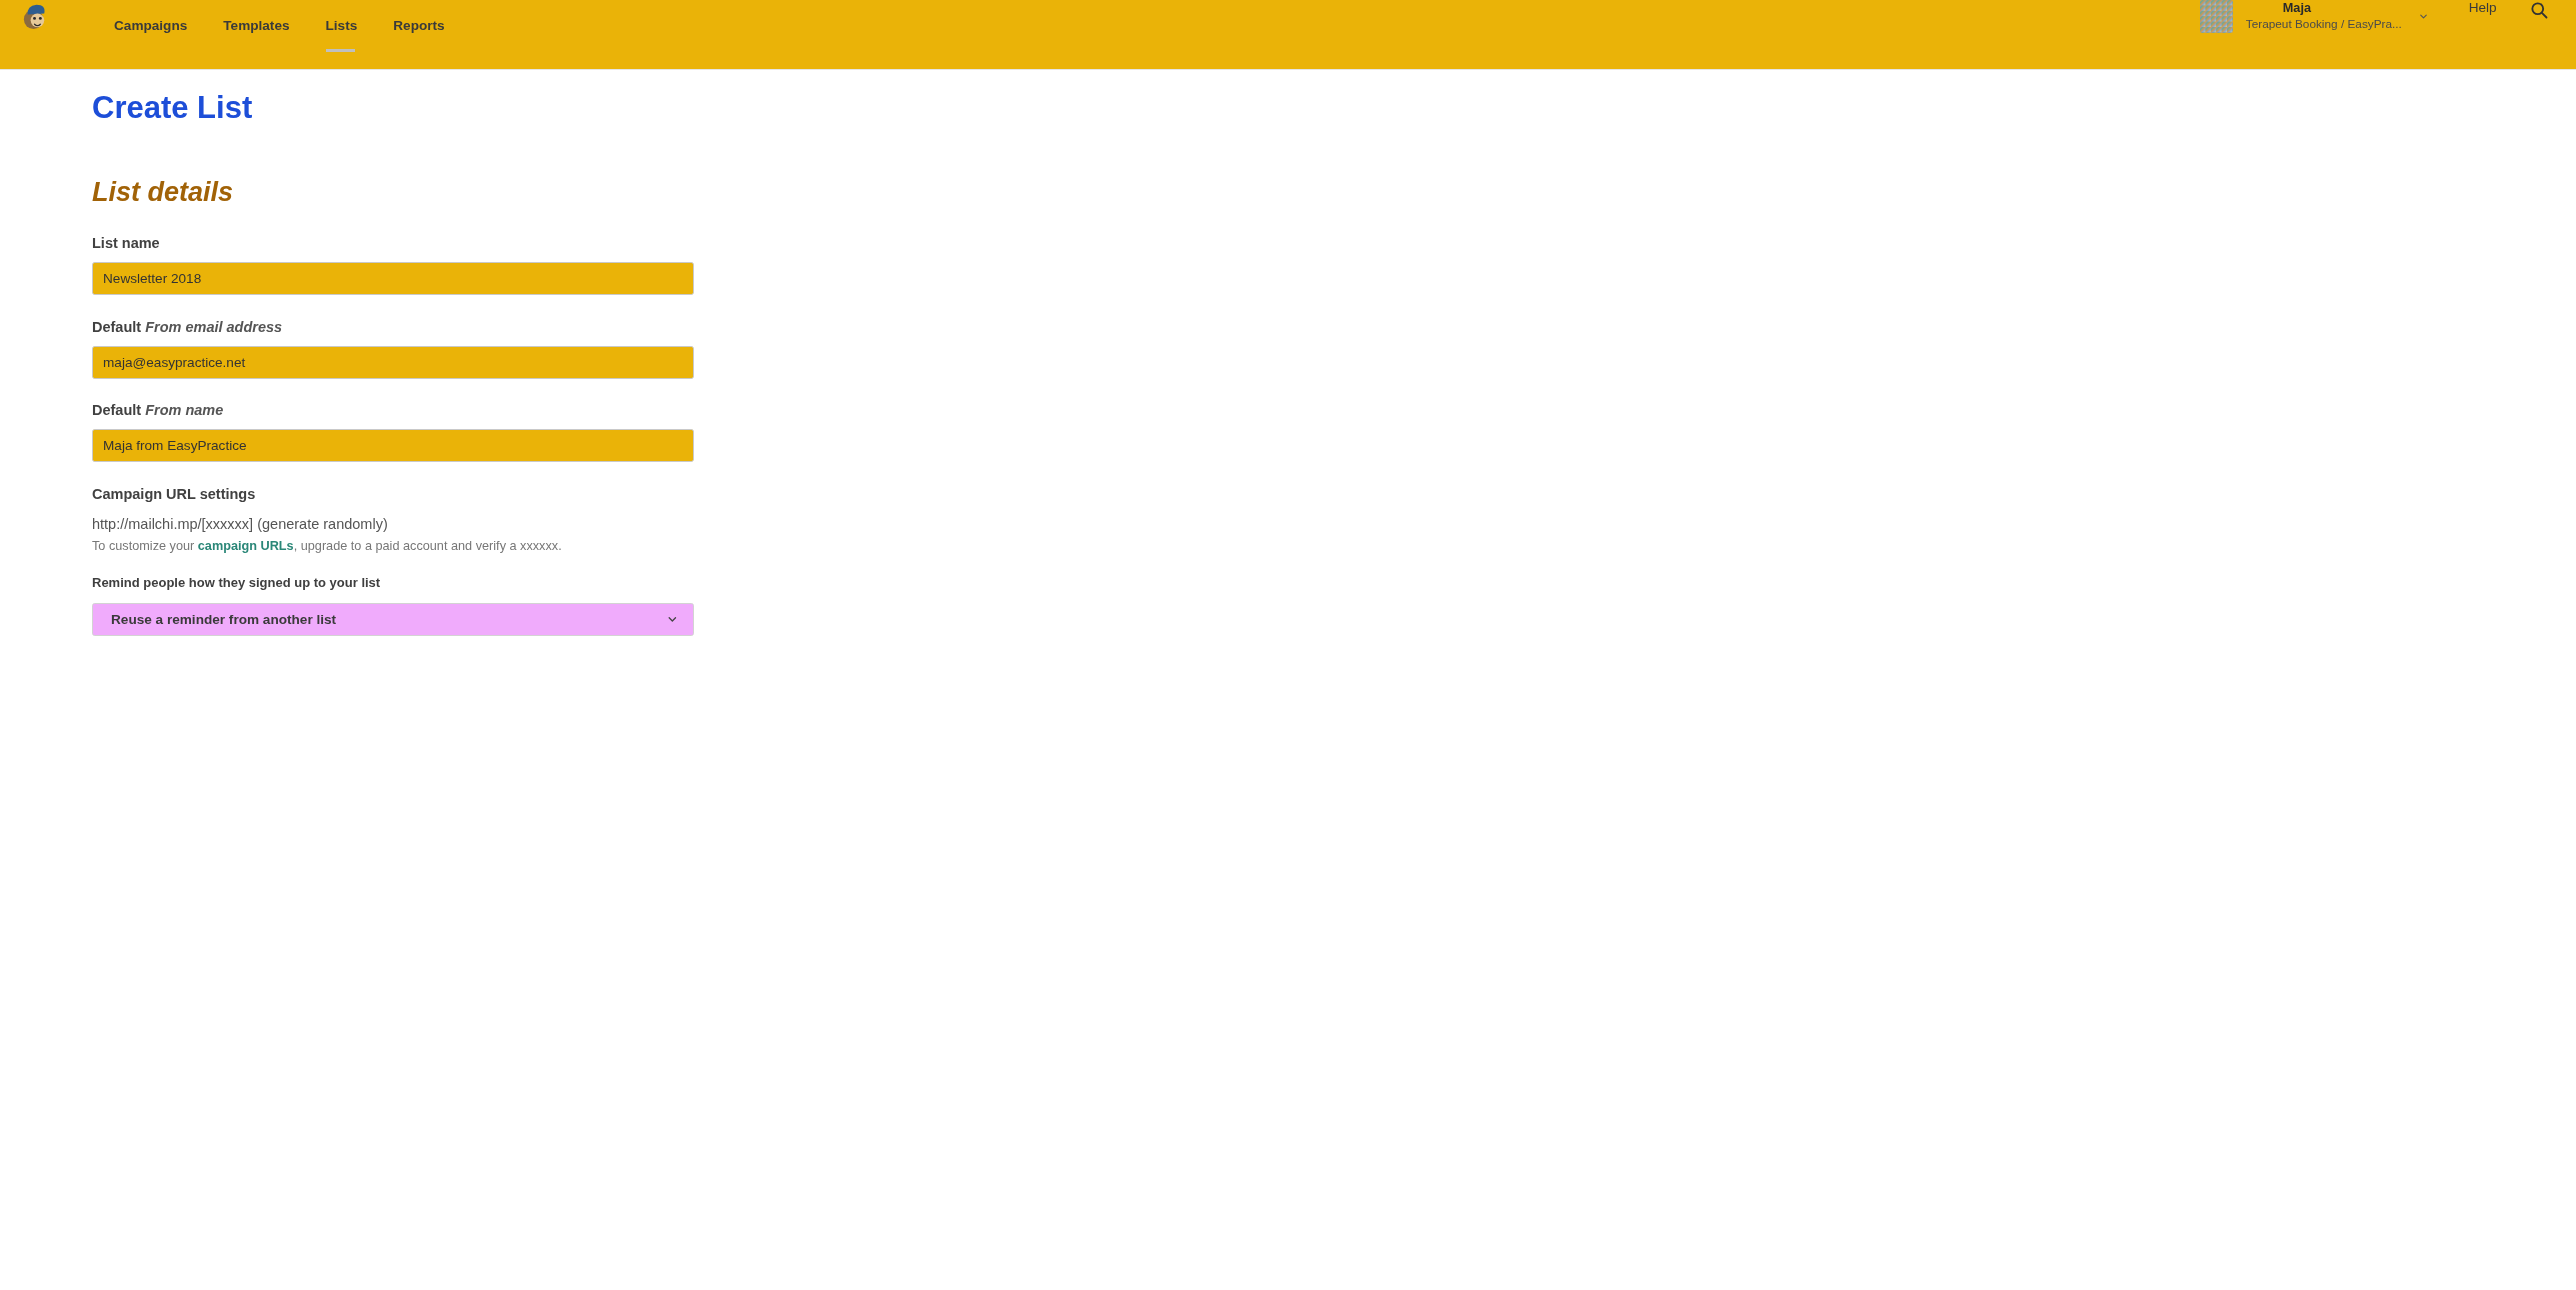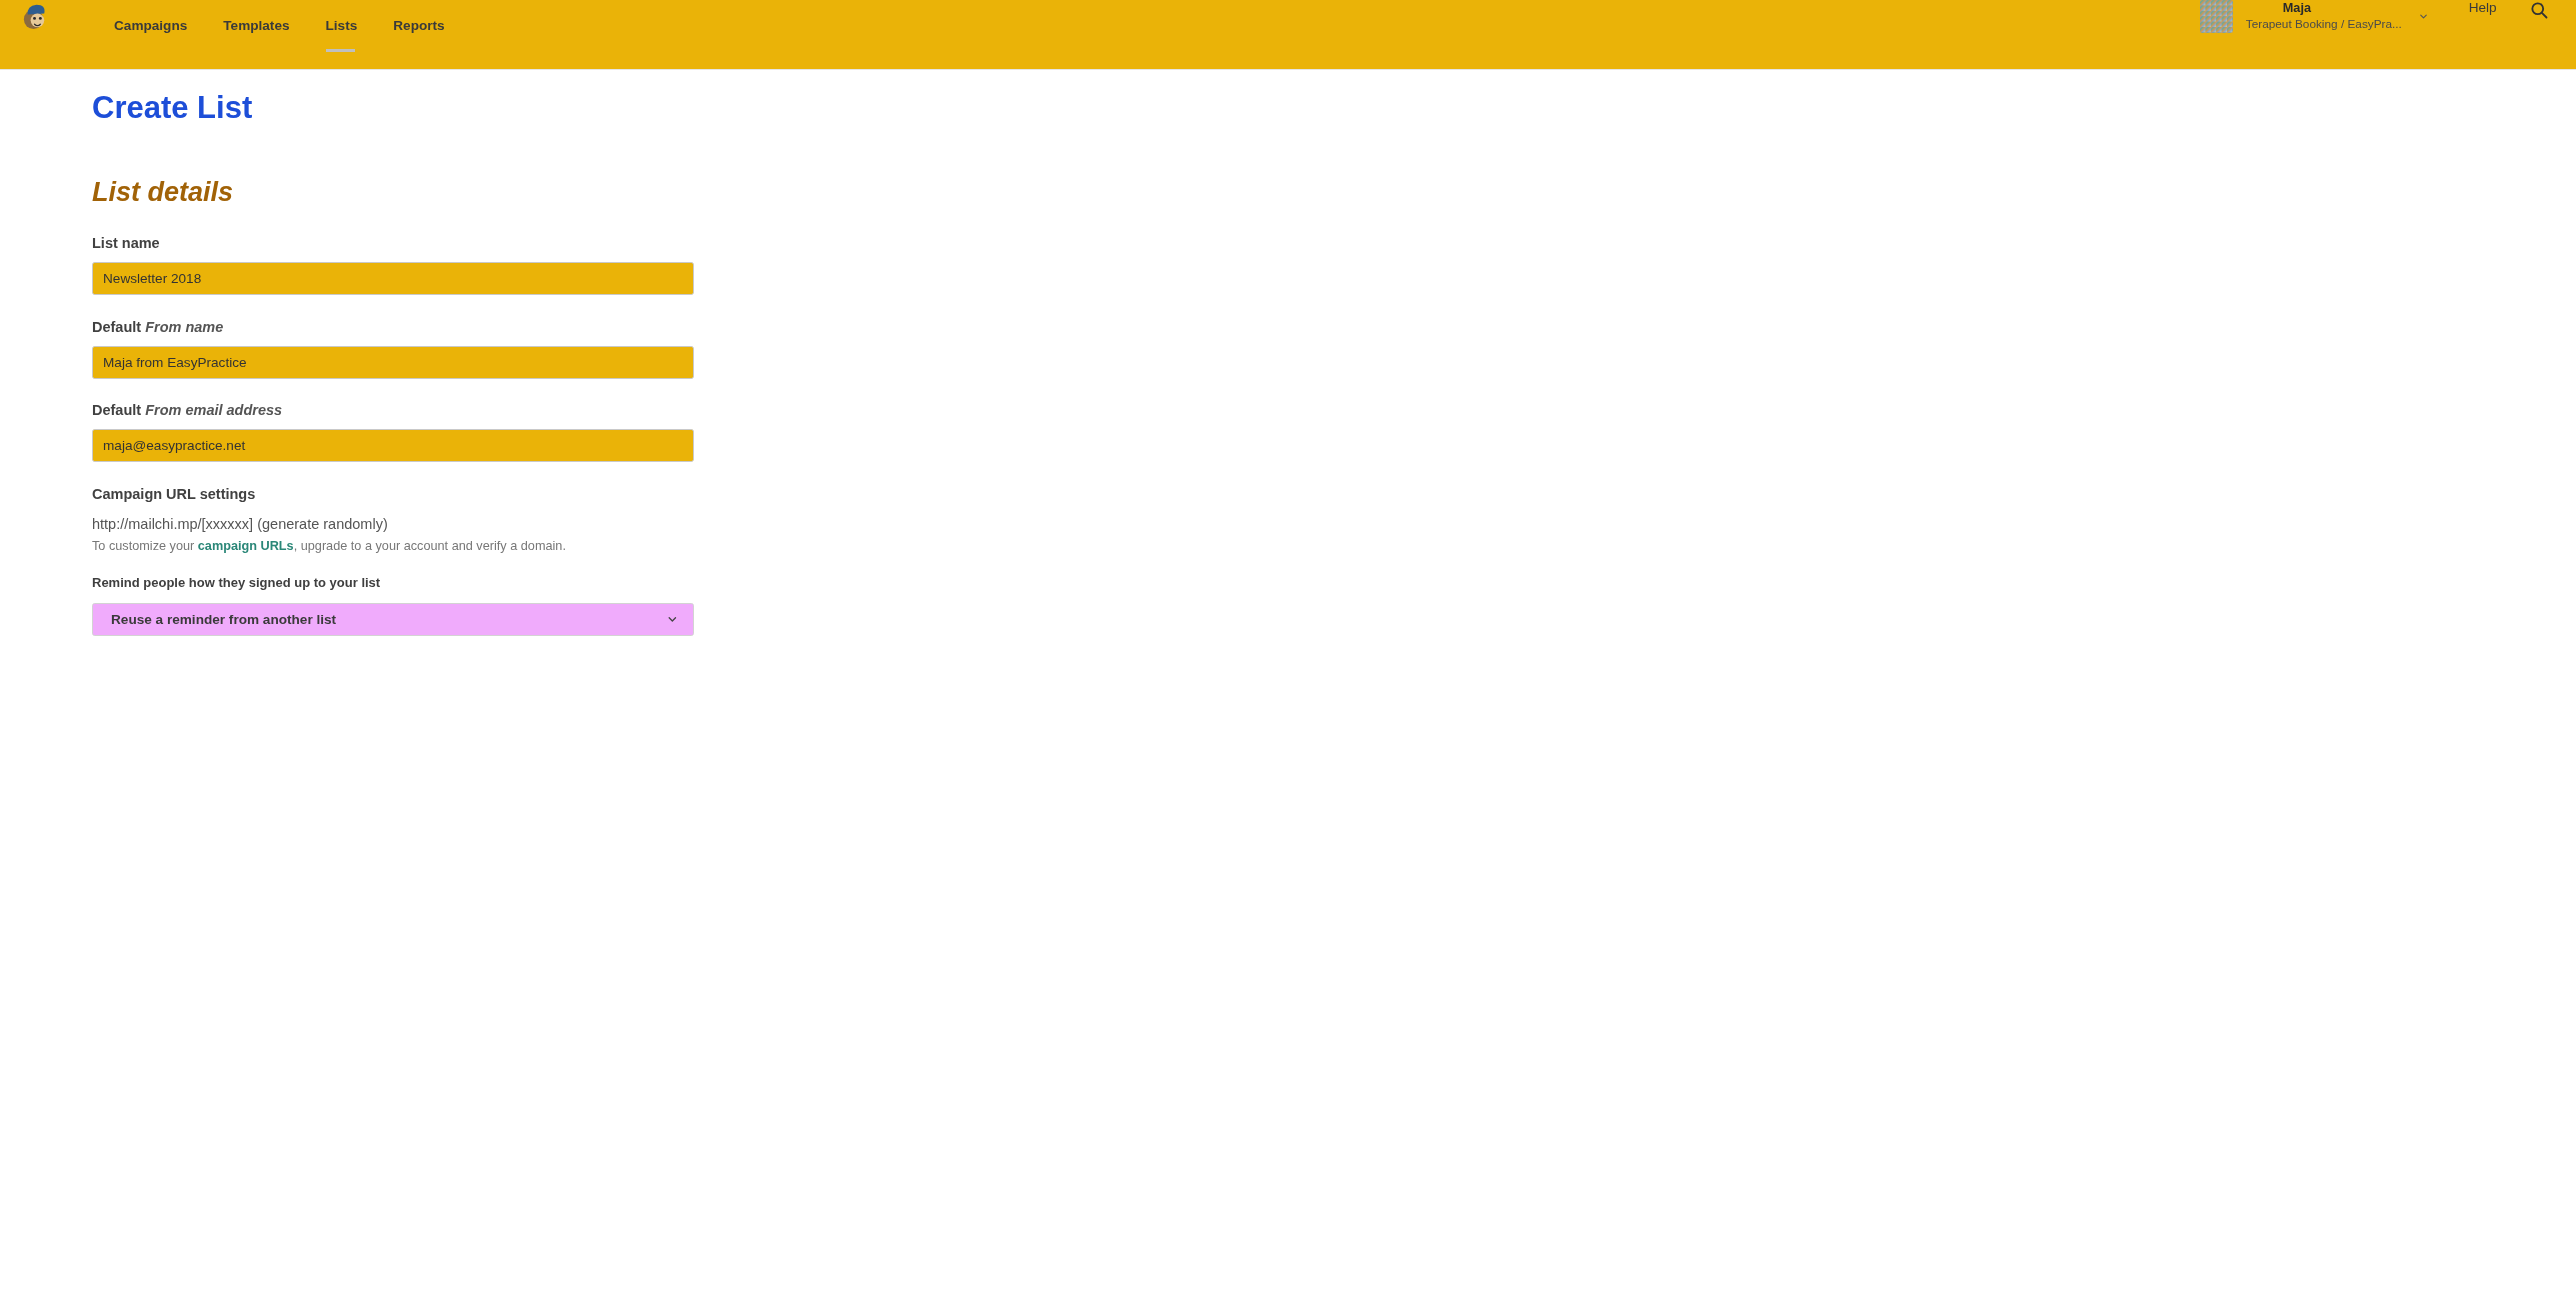--- a/index.html
+++ b/index.html
@@ -232,37 +232,37 @@
 
   <h2 class="section-heading">List details</h2>
 
   <div class="field-group">
     <label class="field-label">List name</label>
     <input class="text-input" type="text" value="Newsletter 2018" style="">
   </div>
 
   <div class="field-group">
     <label class="field-label">
+      <span>Default </span><i>From email address</i>
+    </label>
+    <input class="text-input" type="text" value="maja@easypractice.net" style="">
+  </div>
+
+  <div class="field-group">
+    <label class="field-label">
       <span>Default </span><i>From name</i>
     </label>
     <input class="text-input" type="text" value="Maja from EasyPractice" style="">
-  </div>
-
-  <div class="field-group">
-    <label class="field-label">
-      <span>Default </span><i>From email address</i>
-    </label>
-    <input class="text-input" type="text" value="maja@easypractice.net" style="">
   </div>
 
   <div class="field-group" style="margin-bottom:9px;">
     <label class="field-label">Campaign URL settings</label>
     <div class="url-line">http://mailchi.mp/[xxxxxx] (generate randomly)</div>
     <div class="help-line">
-      <span>To customize your </span><a href="#">campaign URLs</a><span>, upgrade to a your account and verify a domain.</span>
+      <span>To customize your </span><a href="#">campaign URLs</a><span>, upgrade to a paid account and verify a xxxxxx.</span>
     </div>
   </div>
 
   <div class="field-group">
     <div class="reminder-label">Remind people how they signed up to your list</div>
 
     <div class="select-box">
       <span>Reuse a reminder from another list</span>
       <svg class="chev-down" viewBox="0 0 24 24" style="width:12.7px;height:12.7px;">
         <path d="M6 9l6 6 6-6" stroke="#444" stroke-width="2.5" fill="none" stroke-linecap="round" stroke-linejoin="round"></path>

